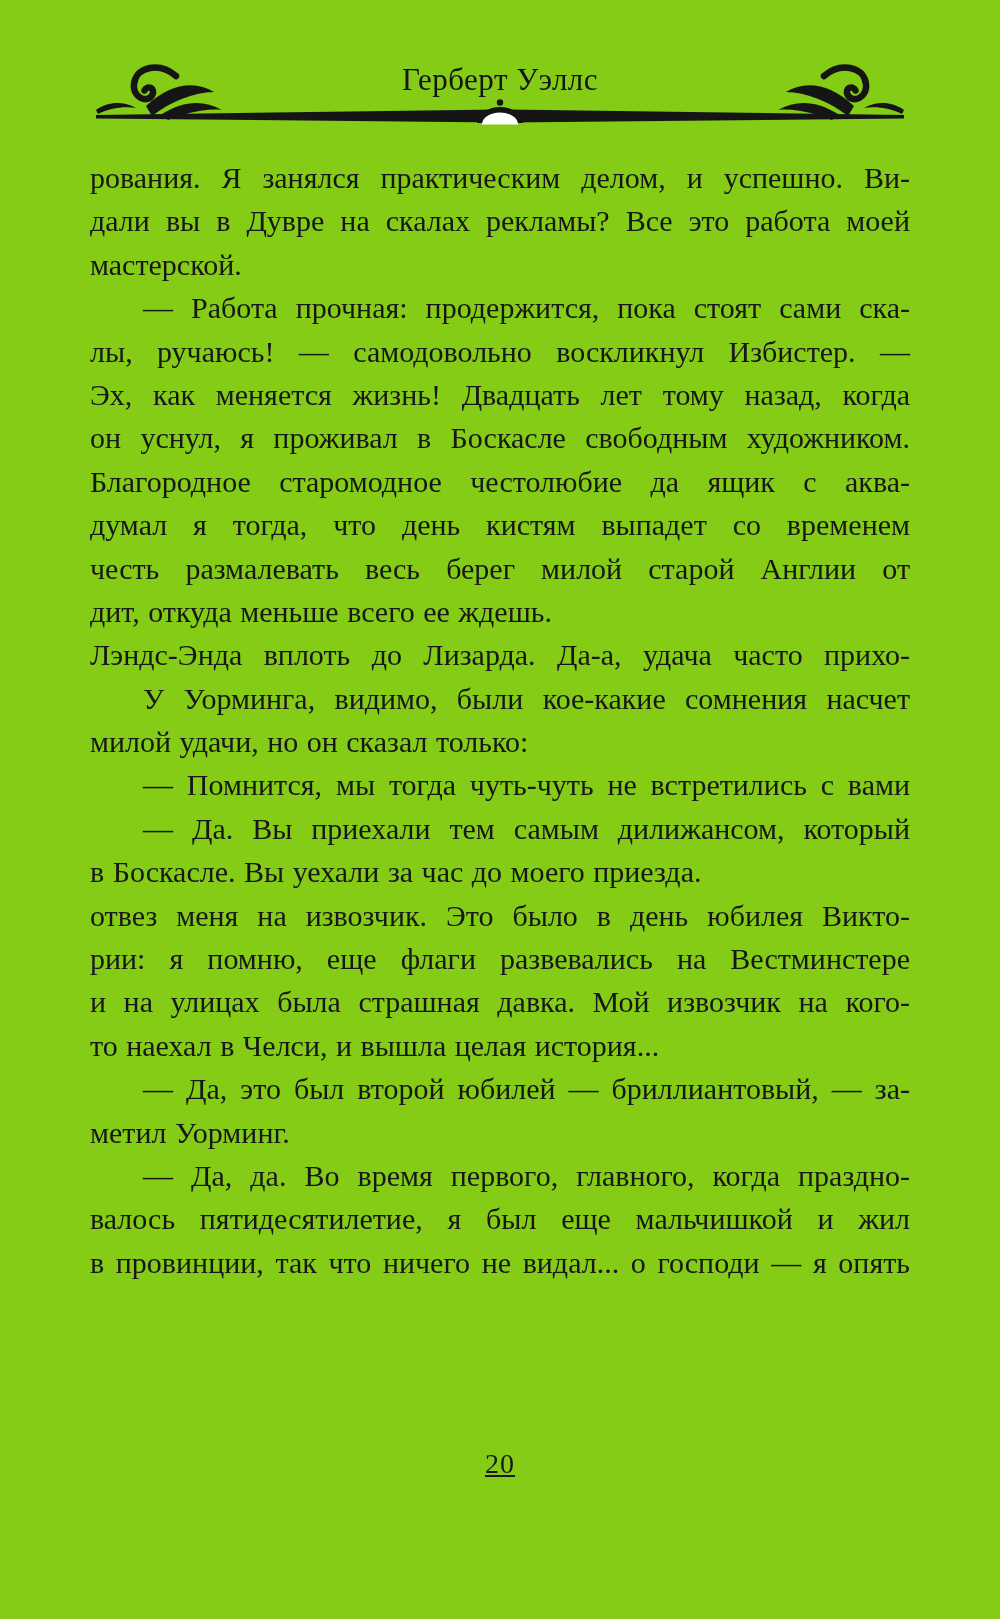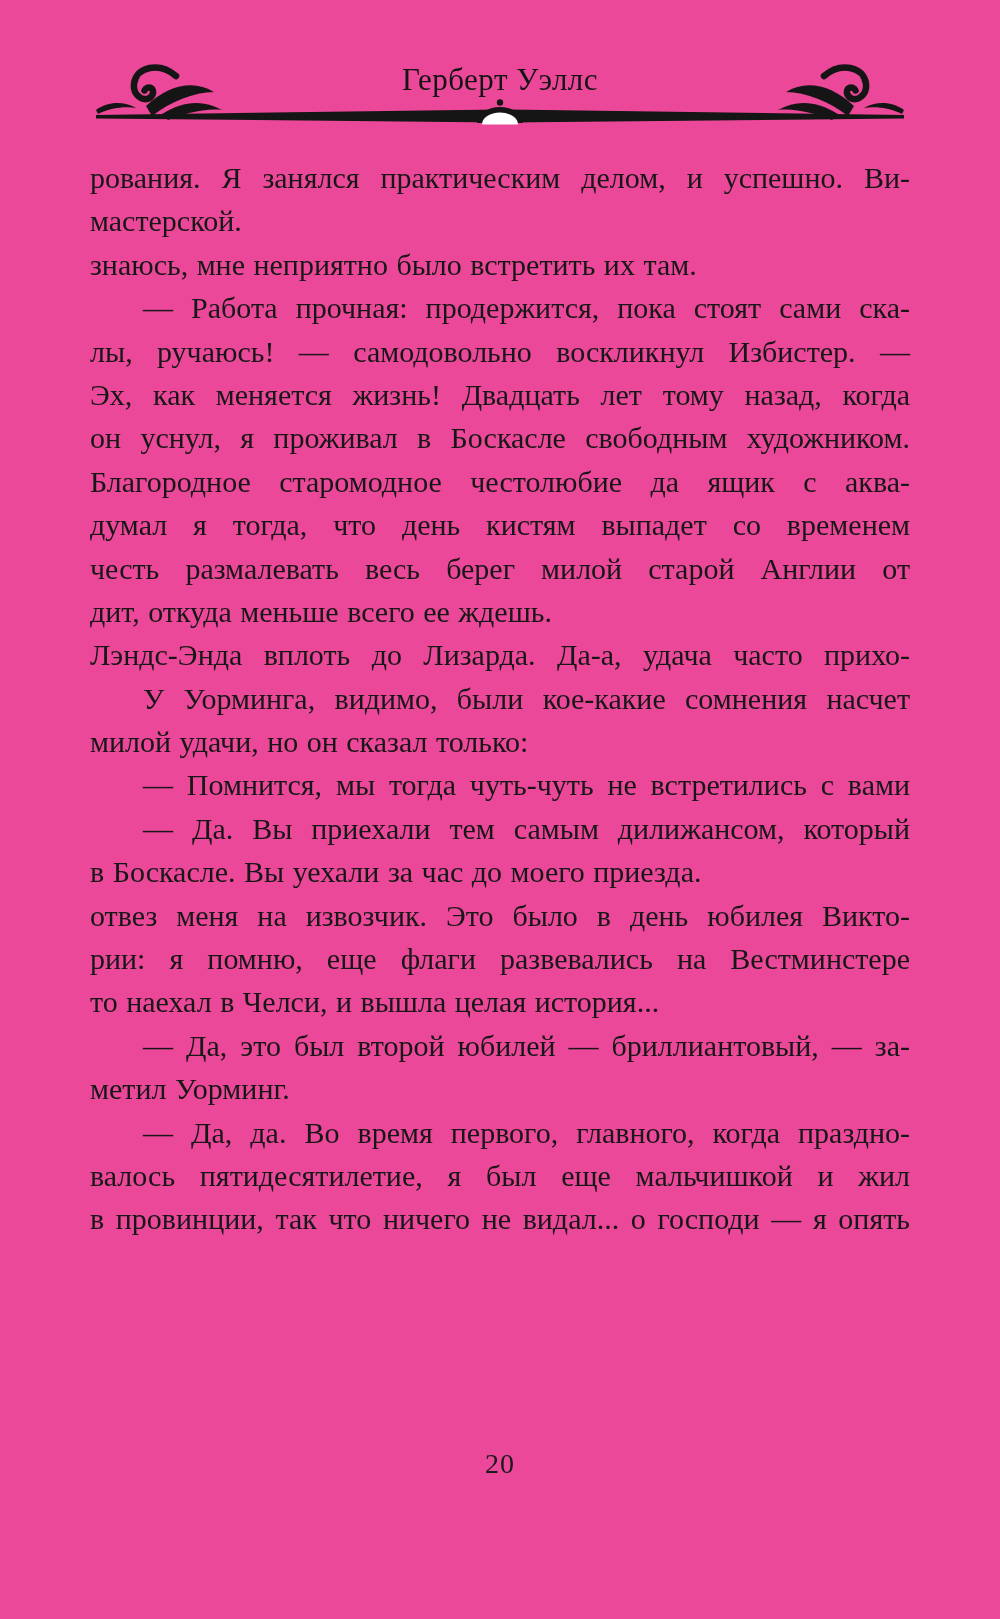--- a/index.html
+++ b/index.html
@@ -5,21 +5,21 @@
   html, body {
     margin: 0;
     padding: 0;
     background: #e8e8e8;
   }
   .page {
     position: relative;
     width: 1000px;
     height: 1619px;
     margin: 0 auto;
-    background: #ec4899;
+    background: #84cc16;
     color: #161616;
     font-family: "Liberation Serif", "DejaVu Serif", serif;
     overflow: hidden;
   }
   .running-title {
     position: absolute;
     top: 62px;
     left: 0;
     width: 100%;
     text-align: center;
@@ -58,20 +58,21 @@
   }
   .page-number {
     position: absolute;
     top: 1448px;
     left: 0;
     width: 100%;
     text-align: center;
     font-size: 28px;
     letter-spacing: 1px;
     color: #1a1a1a;
+    text-decoration: underline;
   }
 </style>
 </head>
 <body>
 
 <div class="page">
 
   <div class="running-title">Герберт Уэллс</div>
 
   <svg class="ornament" viewBox="0 0 820 70" xmlns="http://www.w3.org/2000/svg">
@@ -90,38 +91,39 @@
       <path d="M 56 46 C 80 24 104 20 124 32 C 104 32 80 42 62 56 Z" fill="#151515"></path>
       <path d="M 72 54 C 94 40 114 40 132 50 C 114 48 94 54 78 60 Z" fill="#151515"></path>
       <path d="M 6 50 C 18 41 34 41 46 48 C 33 46 18 49 8 54 Z" fill="#151515"></path>
     </g>
 
     <use href="#flourish" transform="translate(820 0) scale(-1 1)"></use>
   </svg>
 
   <main class="body-text" id="body-text">
       <div class="line just">рования. Я занялся практическим делом, и успешно. Ви-</div>
+      <div class="line just">дали вы в Дувре на скалах рекламы? Все это работа моей</div>
       <div class="line">мастерской.</div>
-      <div class="line">знаюсь, мне неприятно было встретить их там.</div>
       <div class="line just indent">— Работа прочная: продержится, пока стоят сами ска-</div>
       <div class="line just">лы, ручаюсь! — самодовольно воскликнул Избистер. —</div>
       <div class="line just">Эх, как меняется жизнь! Двадцать лет тому назад, когда</div>
       <div class="line just">он уснул, я проживал в Боскасле свободным художником.</div>
       <div class="line just">Благородное старомодное честолюбие да ящик с аква-</div>
       <div class="line just">думал я тогда, что день кистям выпадет со временем</div>
       <div class="line just">честь размалевать весь берег милой старой Англии от</div>
       <div class="line">дит, откуда меньше всего ее ждешь.</div>
       <div class="line just">Лэндс-Энда вплоть до Лизарда. Да-а, удача часто прихо-</div>
       <div class="line just indent">У Уорминга, видимо, были кое-какие сомнения насчет</div>
       <div class="line">милой удачи, но он сказал только:</div>
       <div class="line just indent">— Помнится, мы тогда чуть-чуть не встретились с вами</div>
       <div class="line just indent">— Да. Вы приехали тем самым дилижансом, который</div>
       <div class="line">в Боскасле. Вы уехали за час до моего приезда.</div>
       <div class="line just">отвез меня на извозчик. Это было в день юбилея Викто-</div>
       <div class="line just">рии: я помню, еще флаги развевались на Вестминстере</div>
+      <div class="line just">и на улицах была страшная давка. Мой извозчик на кого-</div>
       <div class="line">то наехал в Челси, и вышла целая история...</div>
       <div class="line just indent">— Да, это был второй юбилей — бриллиантовый, — за-</div>
       <div class="line">метил Уорминг.</div>
       <div class="line just indent">— Да, да. Во время первого, главного, когда праздно-</div>
       <div class="line just">валось пятидесятилетие, я был еще мальчишкой и жил</div>
       <div class="line just">в провинции, так что ничего не видал... о господи — я опять</div>
     </main>
 
   <div class="page-number">20</div>
 

